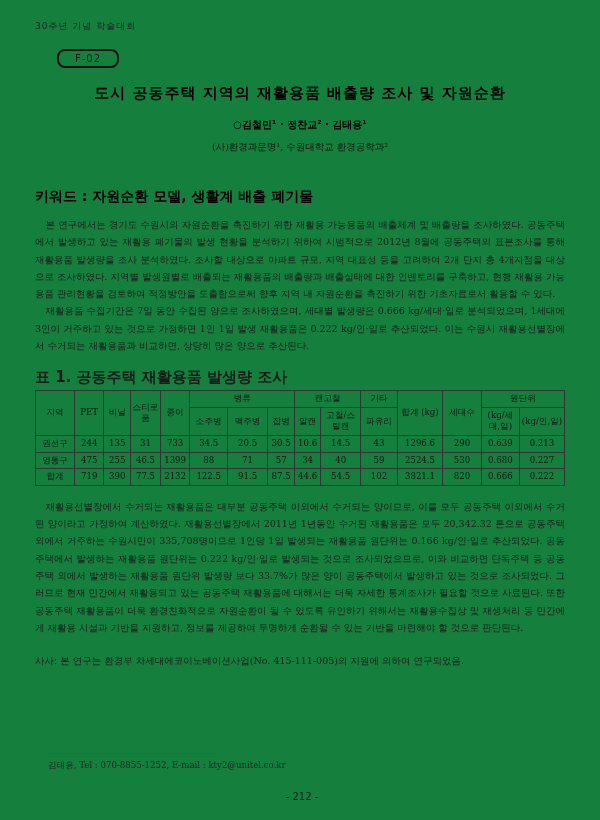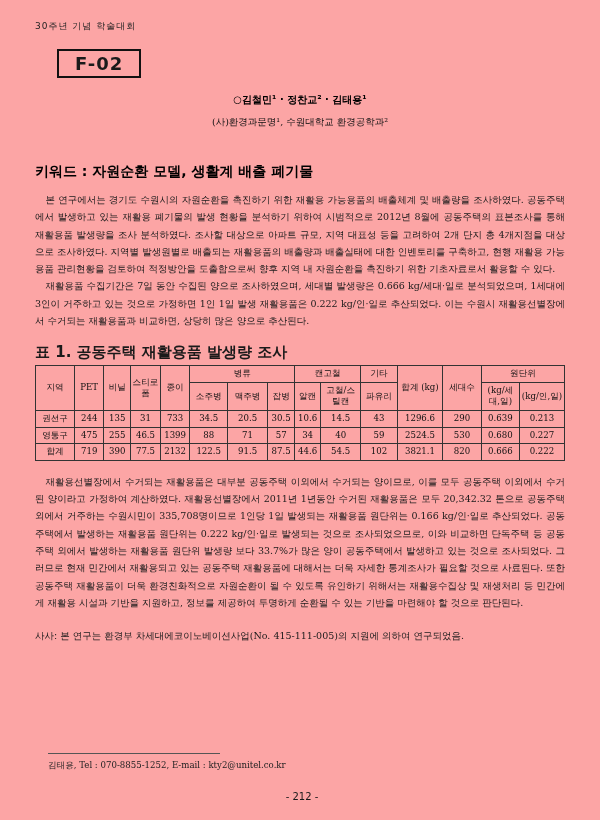--- a/index.html
+++ b/index.html
@@ -1,32 +1,32 @@
 <!DOCTYPE html>
 <html><head>
 <meta charset="utf-8">
 <style>
   html,body{margin:0;padding:0;background:#e9e9e9;}
   .page{
     width:600px;height:820px;box-sizing:border-box;
-    background:#fca5a5;color:#1a1a1a;position:relative;
+    background:#15803d;color:#1a1a1a;position:relative;
     padding:20px 35px 0 35px;
     font-family:"DejaVu Serif","Liberation Serif",serif;
     overflow:hidden;
   }
   .conf-header{
     font-family:"DejaVu Sans","Liberation Sans",sans-serif;
     font-size:9px;letter-spacing:1px;color:#222;
   }
   .paper-id-box{
     display:inline-block;margin:16px 0 0 22px;
-    border:2px solid #111;border-radius:0;
+    border:2px solid #111;border-radius:8px;
     padding:2px 16px;
     font-family:"DejaVu Sans","Liberation Sans",sans-serif;
-    font-weight:bold;font-size:18px;letter-spacing:1px;
+    font-weight:normal;font-size:10px;letter-spacing:1px;
   }
   .paper-title{
     text-align:center;margin-top:16px;
     font-family:"DejaVu Sans","Liberation Sans",sans-serif;
     font-weight:bold;font-size:15px;letter-spacing:1px;color:#000;
   }
   .authors{
     text-align:center;margin-top:15px;
     font-family:"DejaVu Sans","Liberation Sans",sans-serif;
     font-weight:bold;font-size:10px;color:#000;
@@ -75,20 +75,21 @@
 </style>
 </head>
 <body>
 
 <div class="page">
 
   <div class="conf-header">30주년 기념 학술대회</div>
 
   <div class="paper-id-box">F-02</div>
 
+  <div class="paper-title">도시 공동주택 지역의 재활용품 배출량 조사 및 자원순환</div>
 
   <div class="authors">○김철민¹ · 정찬교² · 김태용¹</div>
 
   <div class="affiliation">(사)환경과문명¹, 수원대학교 환경공학과²</div>
 
   <div class="keywords">키워드 : 자원순환 모델, 생활계 배출 폐기물</div>
 
   <div class="body-text">
     <p>본 연구에서는 경기도 수원시의 자원순환을 촉진하기 위한 재활용 가능용품의 배출체계 및 배출량을 조사하였다. 공동주택에서 발생하고 있는 재활용 폐기물의 발생 현황을 분석하기 위하여 시범적으로 2012년 8월에 공동주택의 표본조사를 통해 재활용품 발생량을 조사 분석하였다. 조사할 대상으로 아파트 규모, 지역 대표성 등을 고려하여 2개 단지 총 4개지점을 대상으로 조사하였다. 지역별 발생원별로 배출되는 재활용품의 배출량과 배출실태에 대한 인벤토리를 구축하고, 현행 재활용 가능용품 관리현황을 검토하여 적정방안을 도출함으로써 향후 지역 내 자원순환을 촉진하기 위한 기초자료로서 활용할 수 있다.</p>
     <p>재활용품 수집기간은 7일 동안 수집된 양으로 조사하였으며, 세대별 발생량은 0.666 kg/세대·일로 분석되었으며, 1세대에 3인이 거주하고 있는 것으로 가정하면 1인 1일 발생 재활용품은 0.222 kg/인·일로 추산되었다. 이는 수원시 재활용선별장에서 수거되는 재활용품과 비교하면, 상당히 많은 양으로 추산된다.</p>

